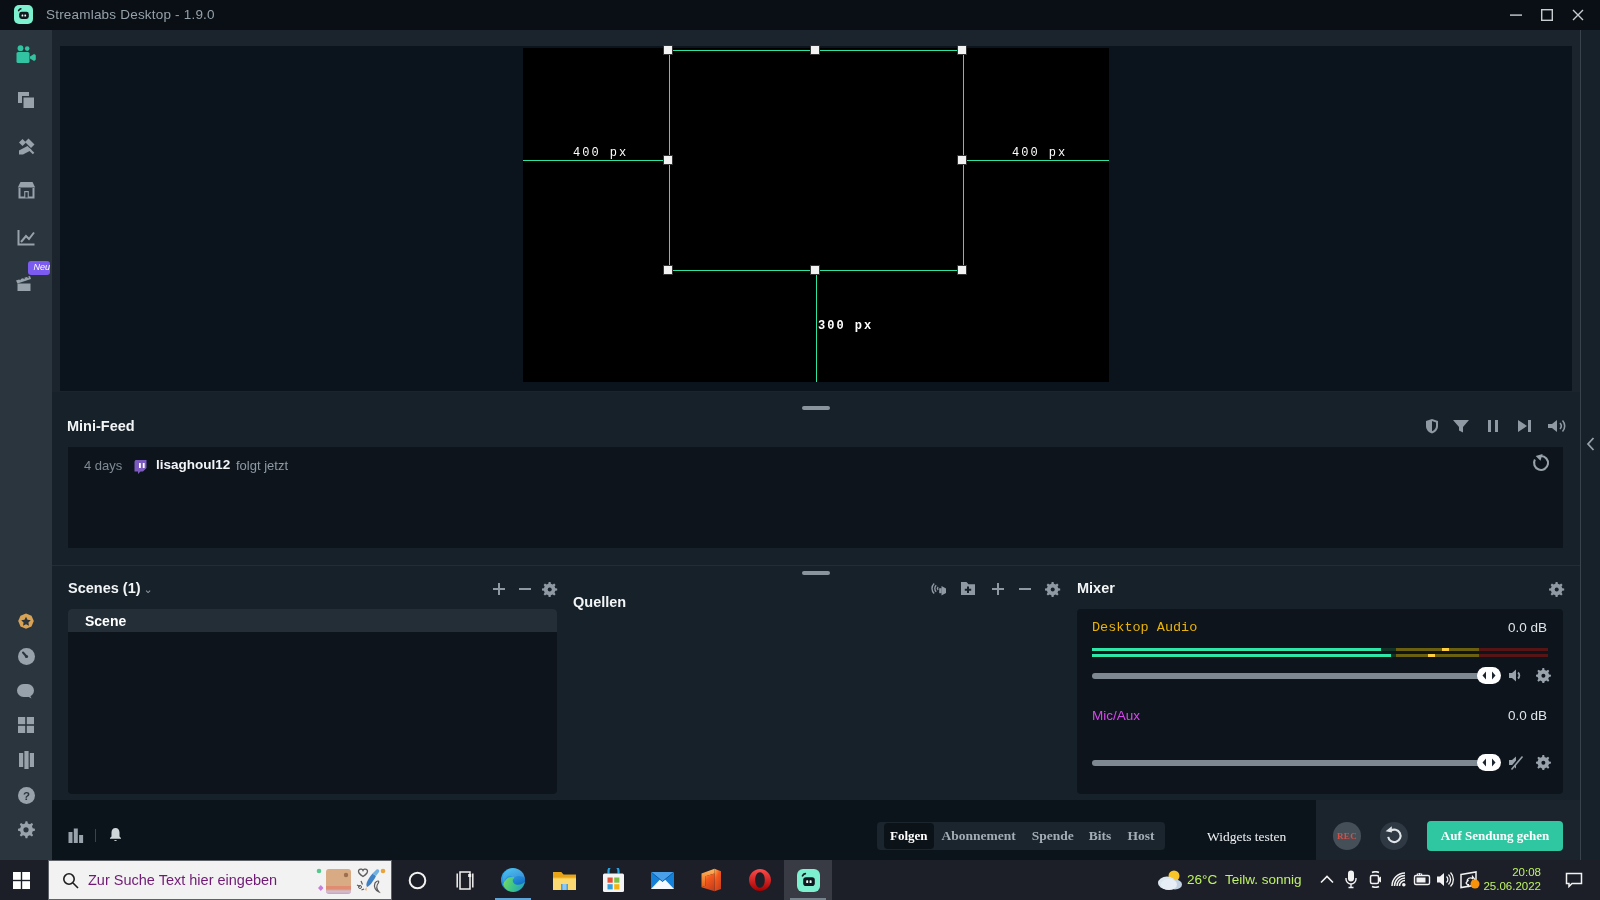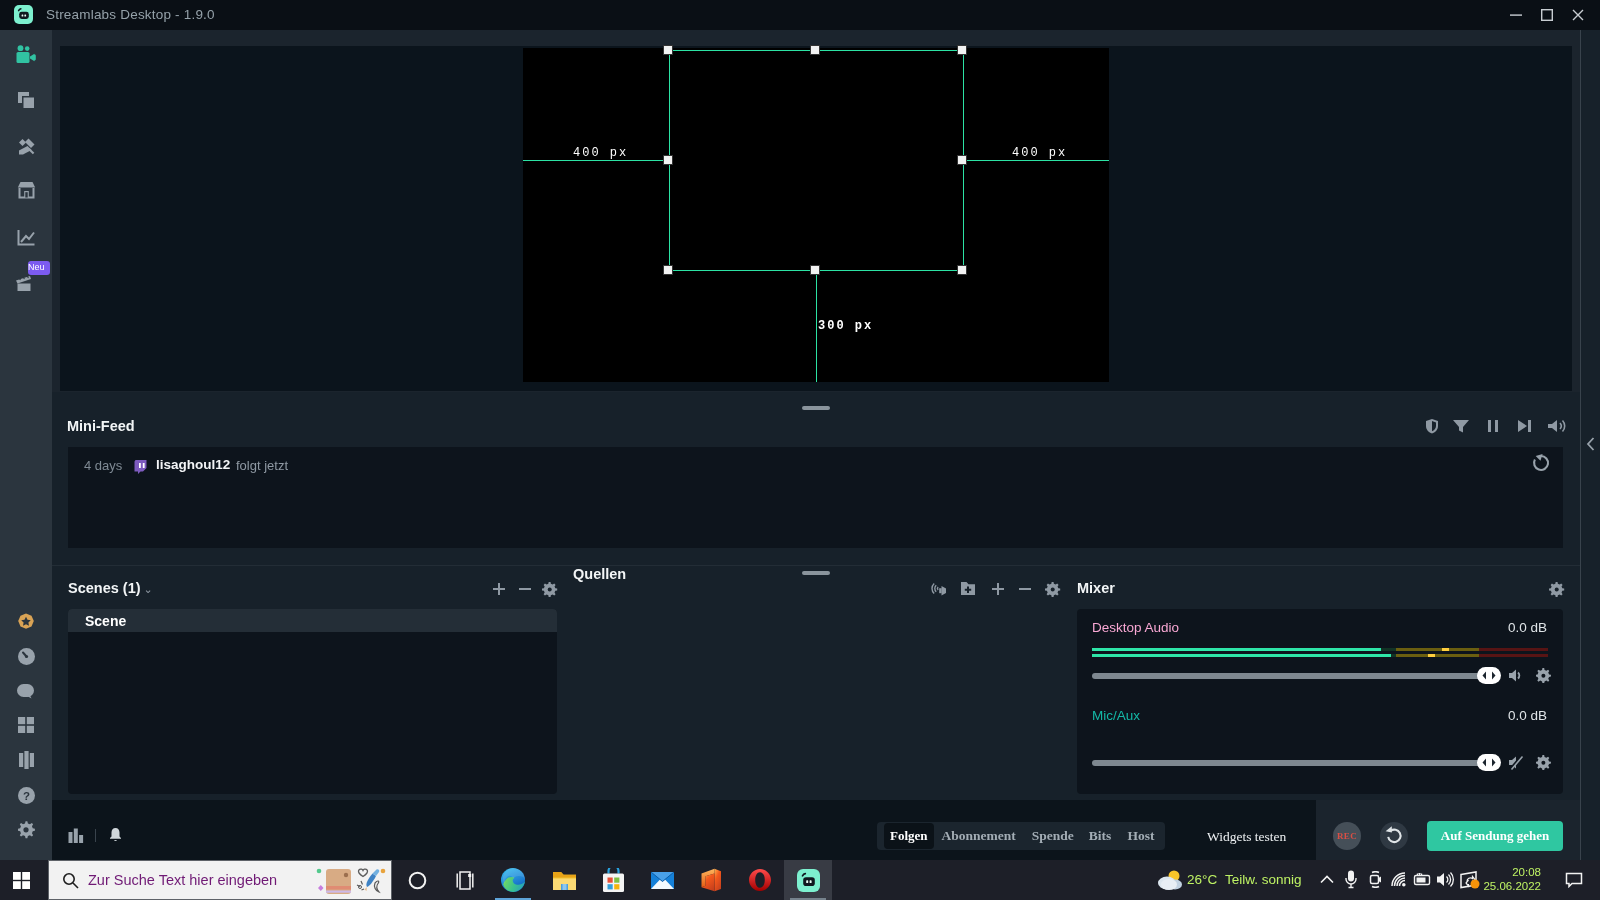--- a/index.html
+++ b/index.html
@@ -113,21 +113,21 @@
     <path d="M4 13 L9 7 L12 10 L17 3.5" stroke="#98a2ab" stroke-width="2" fill="none"></path>
   </svg>
 </div>
 <div class="sideicon abs" style="top:265px;">
   <svg width="22" height="20" viewBox="0 0 22 20">
     <path d="M1 7.5 L15 3 L16 6 L2.5 10.5 Z" fill="#98a2ab"></path>
     <path d="M2.5 10.5 L15.5 10.5 L15.5 18 L2.5 18 Z" fill="#98a2ab"></path>
     <path d="M3.5 4.5 L5.5 7 M7.5 3.5 L9.5 6 M11.5 2.5 L13.5 5" stroke="#2b353e" stroke-width="1.1"></path>
   </svg>
 </div>
-<div class="abs" style="left:28px; top:261px; width:22px; height:14px; background:#7c5bf0; border-radius:3px; color:#fff; font-size:9px; text-align:left; line-height:13px;">Neu</div>
+<div class="abs" style="left:28px; top:261px; width:22px; height:14px; background:#7c5bf0; border-radius:3px; color:#fff; font-size:9px; text-align:right; line-height:13px;font-style:italic;">Neu</div>
 
 <div class="sideicon abs" style="top:603px;">
   <svg width="20" height="20" viewBox="0 0 20 20">
     <path d="M10 1 L15.5 3.2 L17.8 8.6 L15.5 14 L10 16.2 L4.5 14 L2.2 8.6 L4.5 3.2 Z" fill="#d9a355" transform="translate(0,1.5)"></path>
     <path d="M10 4.8 L11.5 7.8 L14.8 8.2 L12.4 10.5 L13 13.8 L10 12.2 L7 13.8 L7.6 10.5 L5.2 8.2 L8.5 7.8 Z" fill="#2b353e" transform="translate(0,1)"></path>
   </svg>
 </div>
 <div class="sideicon abs" style="top:638px;">
   <svg width="19" height="19" viewBox="0 0 19 19">
     <circle cx="9.5" cy="9.5" r="8.5" fill="#98a2ab"></circle>
@@ -231,21 +231,21 @@
         <svg width="20" height="20" viewBox="0 0 20 20">
           <path d="M10 3 A7 7 0 1 1 3.9 6.6" stroke="#98a2ab" stroke-width="2.1" fill="none"></path>
           <path d="M10.5 0 L10.5 7 L4.5 4 Z" fill="#98a2ab" transform="rotate(18 8 4)"></path>
         </svg>
       </div>
     </div>
   </div>
   <div id="panels">
     <div class="dragpill" style="left:750px; top:5px;"></div>
     <div class="sectitle" style="left:16px; top:14px;">Scenes (1)<span style="font-weight:normal; color:#8f99a3; font-size:11px;"> ⌄</span></div>
-    <div class="sectitle" style="left:521px; top:0;">Quellen</div>
+    <div class="sectitle" style="left:521px; top:28px;">Quellen</div>
     <div class="sectitle" style="left:1025px; top:14px;">Mixer</div>
     <svg class="hic" style="left:440px; top:16px;" width="14" height="14" viewBox="0 0 14 14" fill="#8f99a3">
         <path d="M6 1 L8 1 L8 6 L13 6 L13 8 L8 8 L8 13 L6 13 L6 8 L1 8 L1 6 L6 6 Z"></path>
       </svg>
     <svg class="hic" style="left:466px; top:16px;" width="14" height="14" viewBox="0 0 14 14" fill="#8f99a3">
         <rect x="1" y="6" width="12" height="2"></rect>
       </svg>
     <svg class="hic" style="left:490px; top:15px;" width="16" height="16" viewBox="0 0 16 16" fill="#8f99a3">
         <path d="M7 1 L9 1 L9.3 3 L11.2 3.8 L12.9 2.7 L14.3 4.1 L13.2 5.8 L14 7.7 L16 8 L16 10 L14 10.3 L13.2 12.2 L14.3 13.9 L12.9 15.3 L11.2 14.2 L9.3 15 L9 17 L7 17 L6.7 15 L4.8 14.2 L3.1 15.3 L1.7 13.9 L2.8 12.2 L2 10.3 L0 10 L0 8 L2 7.7 L2.8 5.8 L1.7 4.1 L3.1 2.7 L4.8 3.8 L6.7 3 Z" transform="scale(0.95)"></path>
         <circle cx="7.7" cy="8.6" r="2" fill="#17212a"></circle>
@@ -272,21 +272,21 @@
     <svg class="hic" style="left:1497px; top:15px;" width="16" height="16" viewBox="0 0 16 16" fill="#8f99a3">
         <path d="M7 1 L9 1 L9.3 3 L11.2 3.8 L12.9 2.7 L14.3 4.1 L13.2 5.8 L14 7.7 L16 8 L16 10 L14 10.3 L13.2 12.2 L14.3 13.9 L12.9 15.3 L11.2 14.2 L9.3 15 L9 17 L7 17 L6.7 15 L4.8 14.2 L3.1 15.3 L1.7 13.9 L2.8 12.2 L2 10.3 L0 10 L0 8 L2 7.7 L2.8 5.8 L1.7 4.1 L3.1 2.7 L4.8 3.8 L6.7 3 Z" transform="scale(0.95)"></path>
         <circle cx="7.7" cy="8.6" r="2" fill="#17212a"></circle>
       </svg>
     <div class="pbox" id="scenesbox" style="left:16px; width:489px;">
       <div class="selrow short">
           <span style="margin-left:17px;">Scene</span>
         </div>
     </div>
     <div class="pbox" id="mixerbox" style="left:1025px; width:486px;">
-      <div style="position:absolute; left:15px; top:11px; font-size:13.5px; color:#f9a8d4;">Desktop Audio</div>
+      <div style="position:absolute; left:15px; top:11px; font-size:13.5px; color:#eab308;font-family:Liberation Mono, monospace;">Desktop Audio</div>
       <div style="position:absolute; right:16px; top:11px; font-size:13.5px; color:#dfe4e7;">0.0 dB</div>
 
       <div style="position:absolute; left:15px; top:39px; width:456px; height:3px; background:#123325;">
         <div style="position:absolute; left:0; top:0; width:289px; height:3px; background:#2ee6a8;"></div>
         <div style="position:absolute; left:304px; top:0; width:83px; height:3px; background:#6b5f10;"></div>
         <div style="position:absolute; left:387px; top:0; width:69px; height:3px; background:#571414;"></div>
         <div style="position:absolute; left:350px; top:0; width:7px; height:3px; background:#ffce3e;"></div>
       </div>
       <div style="position:absolute; left:15px; top:45px; width:456px; height:3px; background:#123325;">
         <div style="position:absolute; left:0; top:0; width:299px; height:3px; background:#2ee6a8;"></div>
@@ -302,21 +302,21 @@
           </svg>
       </div>
       <svg style="position:absolute; left:431px; top:59px;" width="16" height="15" viewBox="0 0 16 15">
           <path d="M1 5 L4 5 L8 1.5 L8 13.5 L4 10 L1 10 Z" fill="#98a2ab"></path>
           <path d="M10 4.5 A4 4 0 0 1 10 10.5" stroke="#98a2ab" stroke-width="1.8" fill="none"></path>
         </svg>
       <svg style="position:absolute; left:459px; top:59px;" width="15" height="15" viewBox="0 0 15 15" fill="#98a2ab">
           <path d="M6.5 0 L8.5 0 L8.9 2.2 L11 3.1 L12.9 1.9 L14.3 3.3 L13.1 5.2 L14 7.3 L16.2 7.7 L16.2 9.7 L14 10.1 L13.1 12.2 L14.3 14.1 L12.9 15.5 L11 14.3 L8.9 15.2 L8.5 17.4 L6.5 17.4 L6.1 15.2 L4 14.3 L2.1 15.5 L0.7 14.1 L1.9 12.2 L1 10.1 L-1.2 9.7 L-1.2 7.7 L1 7.3 L1.9 5.2 L0.7 3.3 L2.1 1.9 L4 3.1 L6.1 2.2 Z" transform="scale(0.88) translate(0.8,0)"></path>
           <circle cx="7.4" cy="7.7" r="2" fill="#0d141c"></circle>
         </svg>
-      <div style="position:absolute; left:15px; top:99px; font-size:13.5px; color:#14b8a6;">Mic/Aux</div>
+      <div style="position:absolute; left:15px; top:99px; font-size:13.5px; color:#d946ef;">Mic/Aux</div>
       <div style="position:absolute; right:16px; top:99px; font-size:13.5px; color:#dfe4e7;">0.0 dB</div>
       <div style="position:absolute; left:15px; top:151px; width:405px; height:6px; border-radius:3px; background:#7e8890;"></div>
       <div style="position:absolute; left:400px; top:145px; width:24px; height:17px; border-radius:9px; background:#fff;">
         <svg width="24" height="17" viewBox="0 0 24 17">
             <path d="M9 4.5 L5.5 8.5 L9 12.5 Z M15 4.5 L18.5 8.5 L15 12.5 Z" fill="#1b242d"></path>
           </svg>
       </div>
       <svg style="position:absolute; left:431px; top:146px;" width="16" height="15" viewBox="0 0 16 15">
           <path d="M1 5 L4 5 L8 1.5 L8 13.5 L4 10 L1 10 Z" fill="#98a2ab"></path>
           <path d="M13.5 1 L2.5 14" stroke="#0d141c" stroke-width="2.6"></path>

